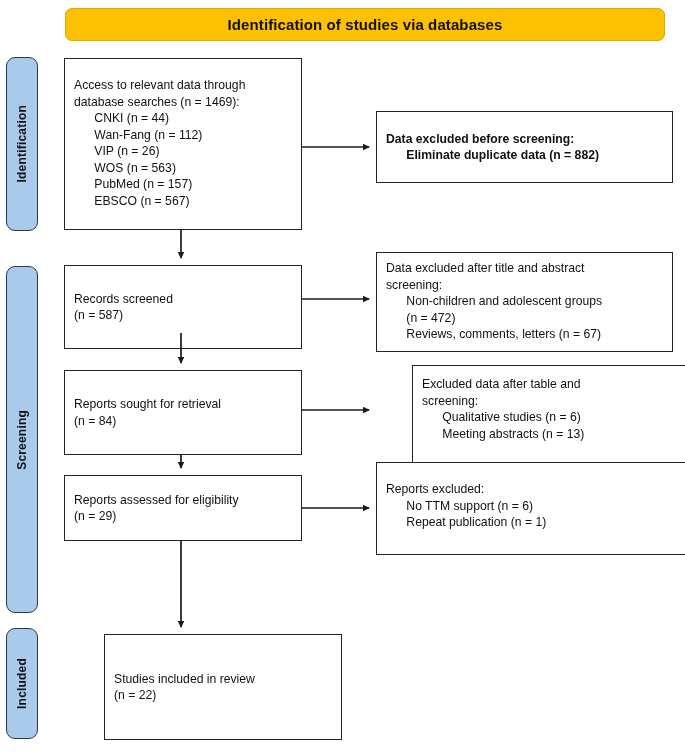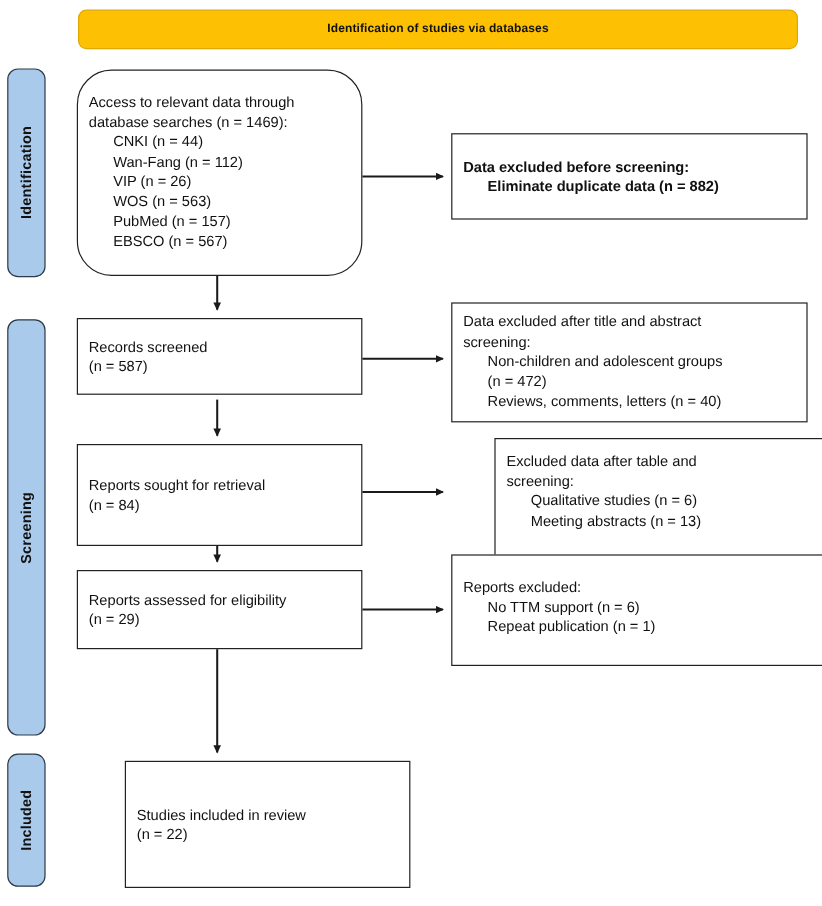--- a/index.html
+++ b/index.html
@@ -32,21 +32,21 @@
     height: 33px;
     background: #FDC003;
     border: 1px solid #e0a800;
     border-radius: 7px;
     display: flex;
     align-items: center;
     justify-content: center;
     box-sizing: border-box;
   }
   .banner-label {
-    font-size: 10px;
+    font-size: 15px;
     font-weight: bold;
     color: #111111;
     letter-spacing: 0.1px;
     white-space: nowrap;
   }
 
   
   .stage-tab {
     position: absolute;
     background: #a9caea;
@@ -115,32 +115,32 @@
   </div>
 
   <div class="stage-tab" style="left:6px; top:266px; width:32px; height:347px;">
     <span class="stage-tab-label">Screening</span>
   </div>
 
   <div class="stage-tab" style="left:6px; top:628px; width:32px; height:111px;">
     <span class="stage-tab-label">Included</span>
   </div>
 
-  <div class="node top-text" style="left:64px; top:58px; width:238px; height:172px;border-radius:29px;">
+  <div class="node top-text" style="left:64px; top:58px; width:238px; height:172px;">
     <div class="node-text" style="padding-top:18px;">Access to relevant data through
 database searches (n = 1469):
       CNKI (n = 44)
       Wan-Fang (n = 112)
       VIP (n = 26)
       WOS (n = 563)
       PubMed (n = 157)
       EBSCO (n = 567)</div>
   </div>
 
-  <div class="node" style="left:64px; top:265px; width:238px; height:64px;">
+  <div class="node" style="left:64px; top:265px; width:238px; height:84px;">
     <div class="node-text">Records screened
 (n = 587)</div>
   </div>
 
   <div class="node" style="left:64px; top:370px; width:238px; height:85px;">
     <div class="node-text">Reports sought for retrieval
 (n = 84)</div>
   </div>
 
   <div class="node" style="left:64px; top:475px; width:238px; height:66px;">
@@ -156,21 +156,21 @@
   <div class="node" style="left:376px; top:111px; width:297px; height:72px;font-weight:bold;">
     <div class="node-text">Data excluded before screening:
       Eliminate duplicate data (n = 882)</div>
   </div>
 
   <div class="node top-text" style="left:376px; top:252px; width:297px; height:100px;">
     <div class="node-text">Data excluded after title and abstract
 screening:
       Non-children and adolescent groups
       (n = 472)
-      Reviews, comments, letters (n = 40)</div>
+      Reviews, comments, letters (n = 67)</div>
   </div>
 
   <div class="node top-text" style="left:376px; top:365px; width:297px; height:101px;margin-left:36px;">
     <div class="node-text" style="padding-top:10px;">Excluded data after table and
 screening:
       Qualitative studies (n = 6)
       Meeting abstracts (n = 13)</div>
   </div>
 
   <div class="node top-text" style="left:376px; top:462px; width:342px; height:93px;">

